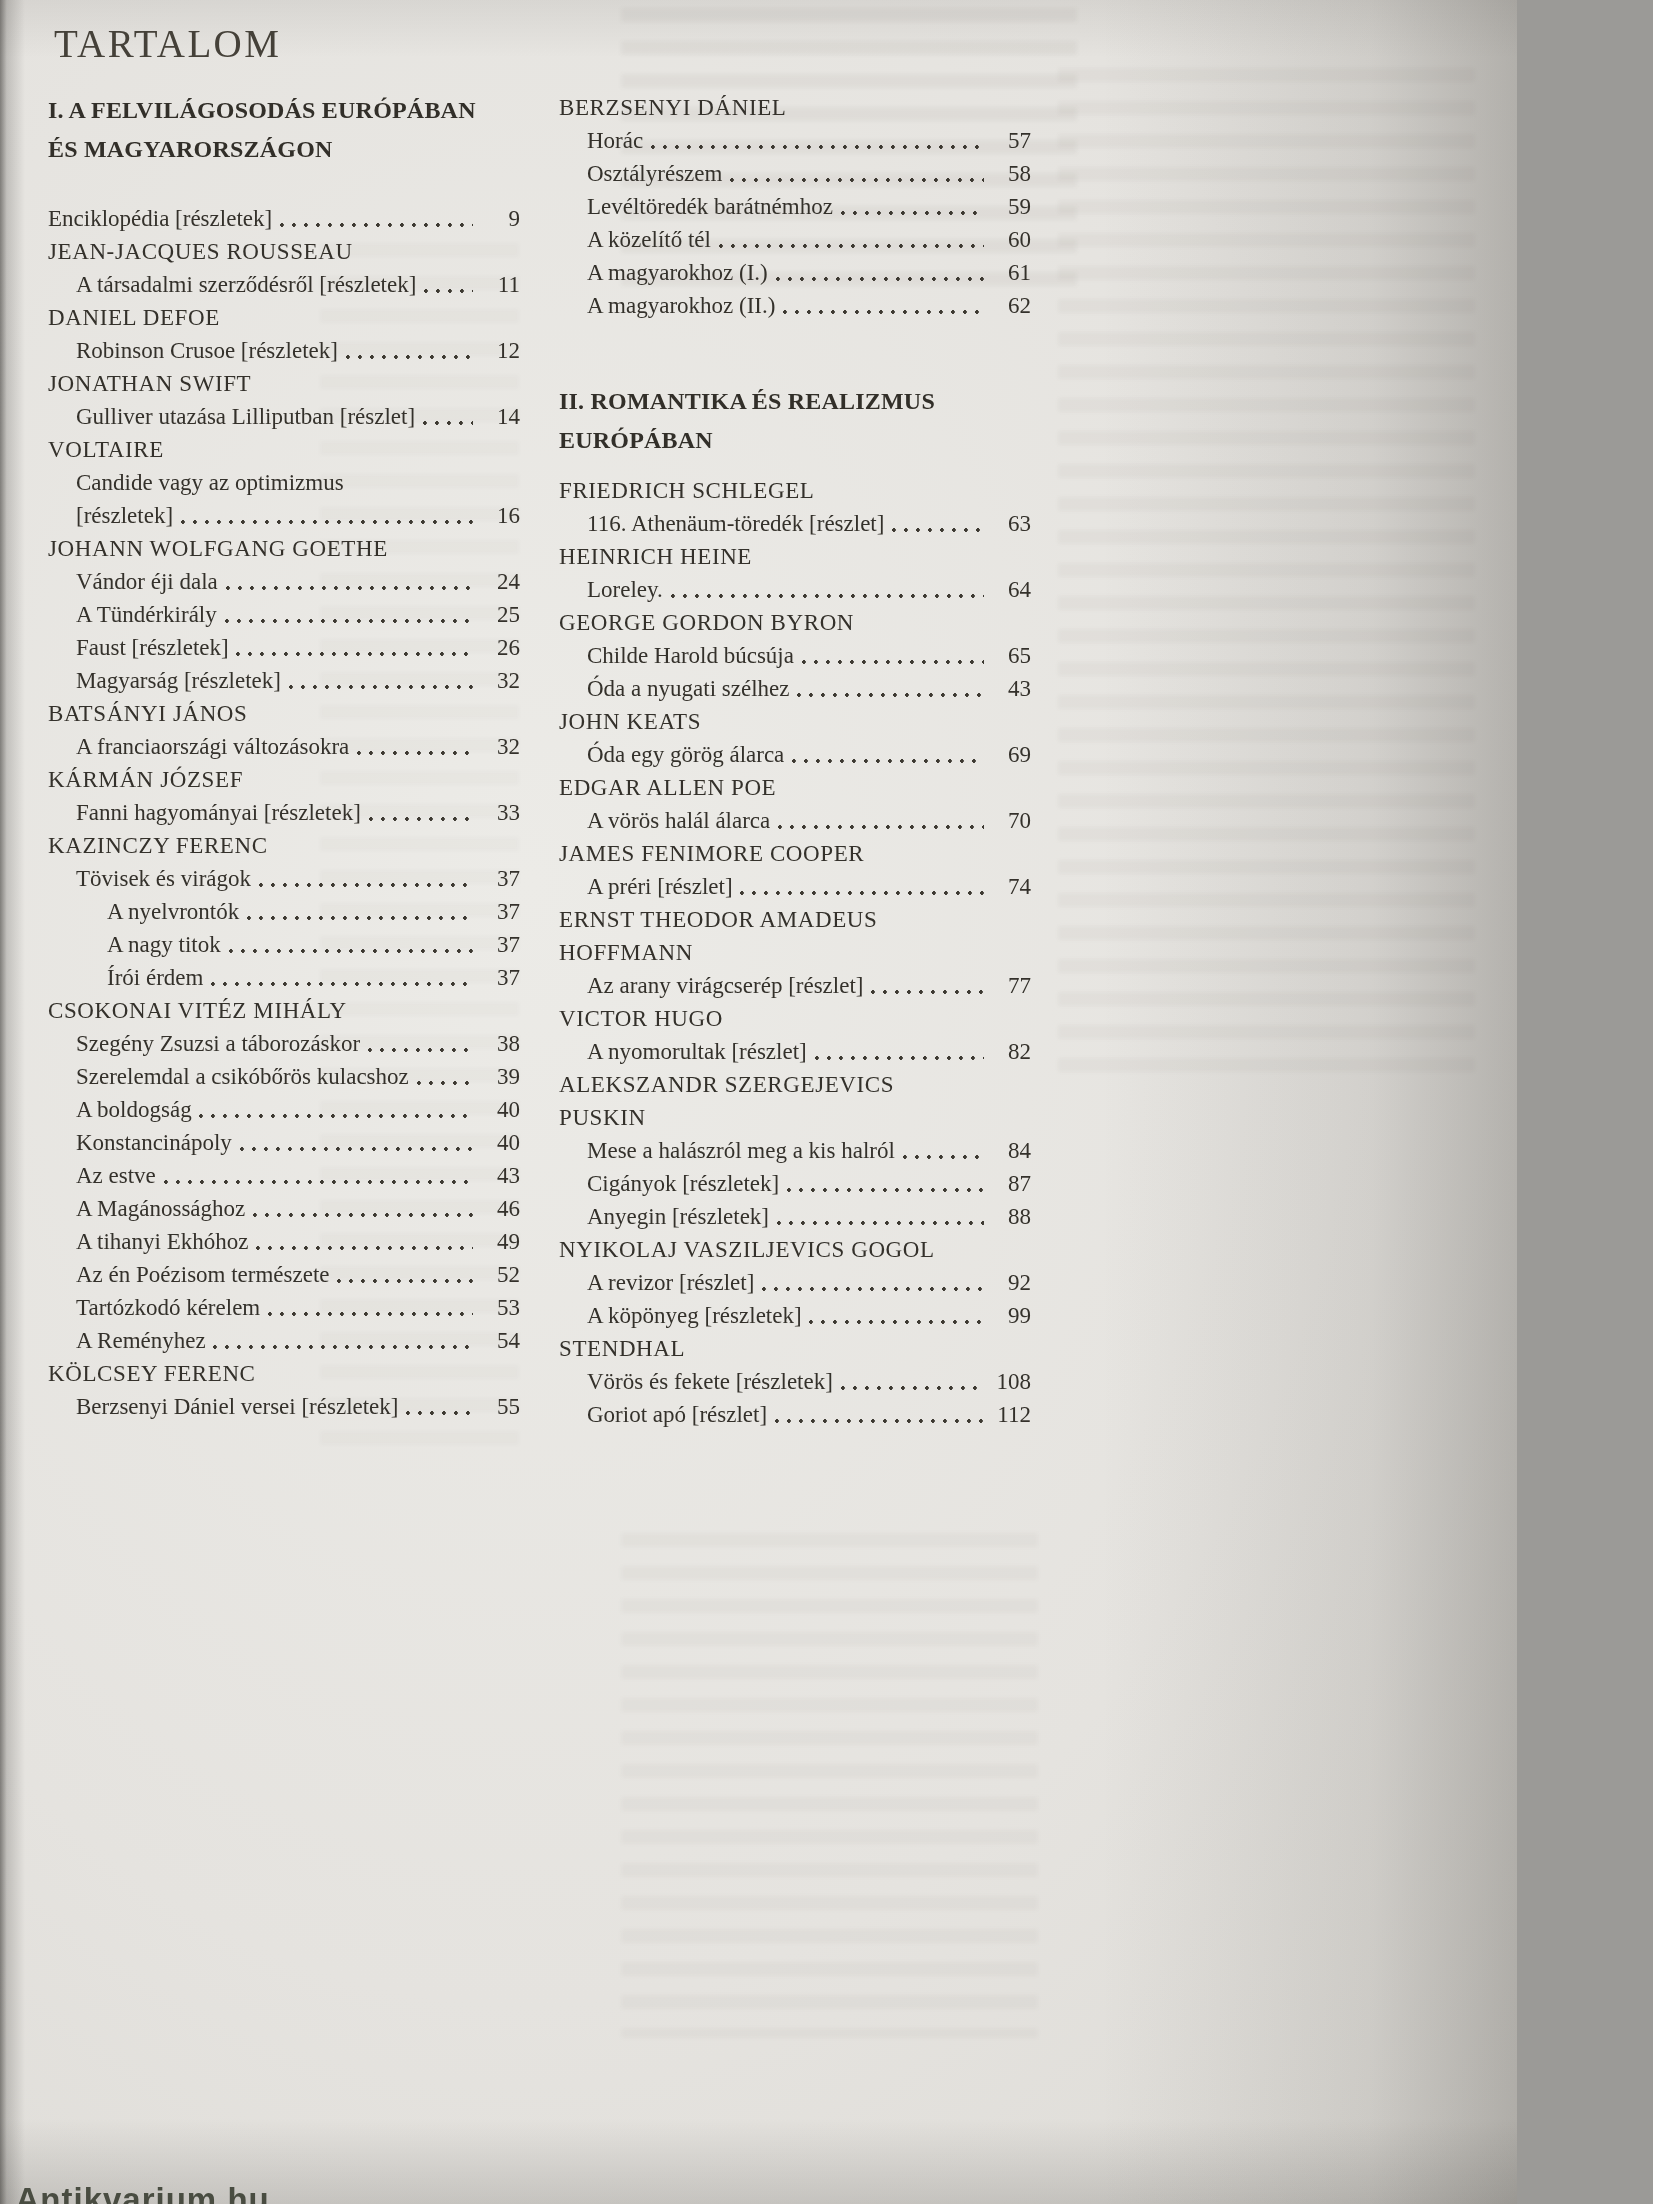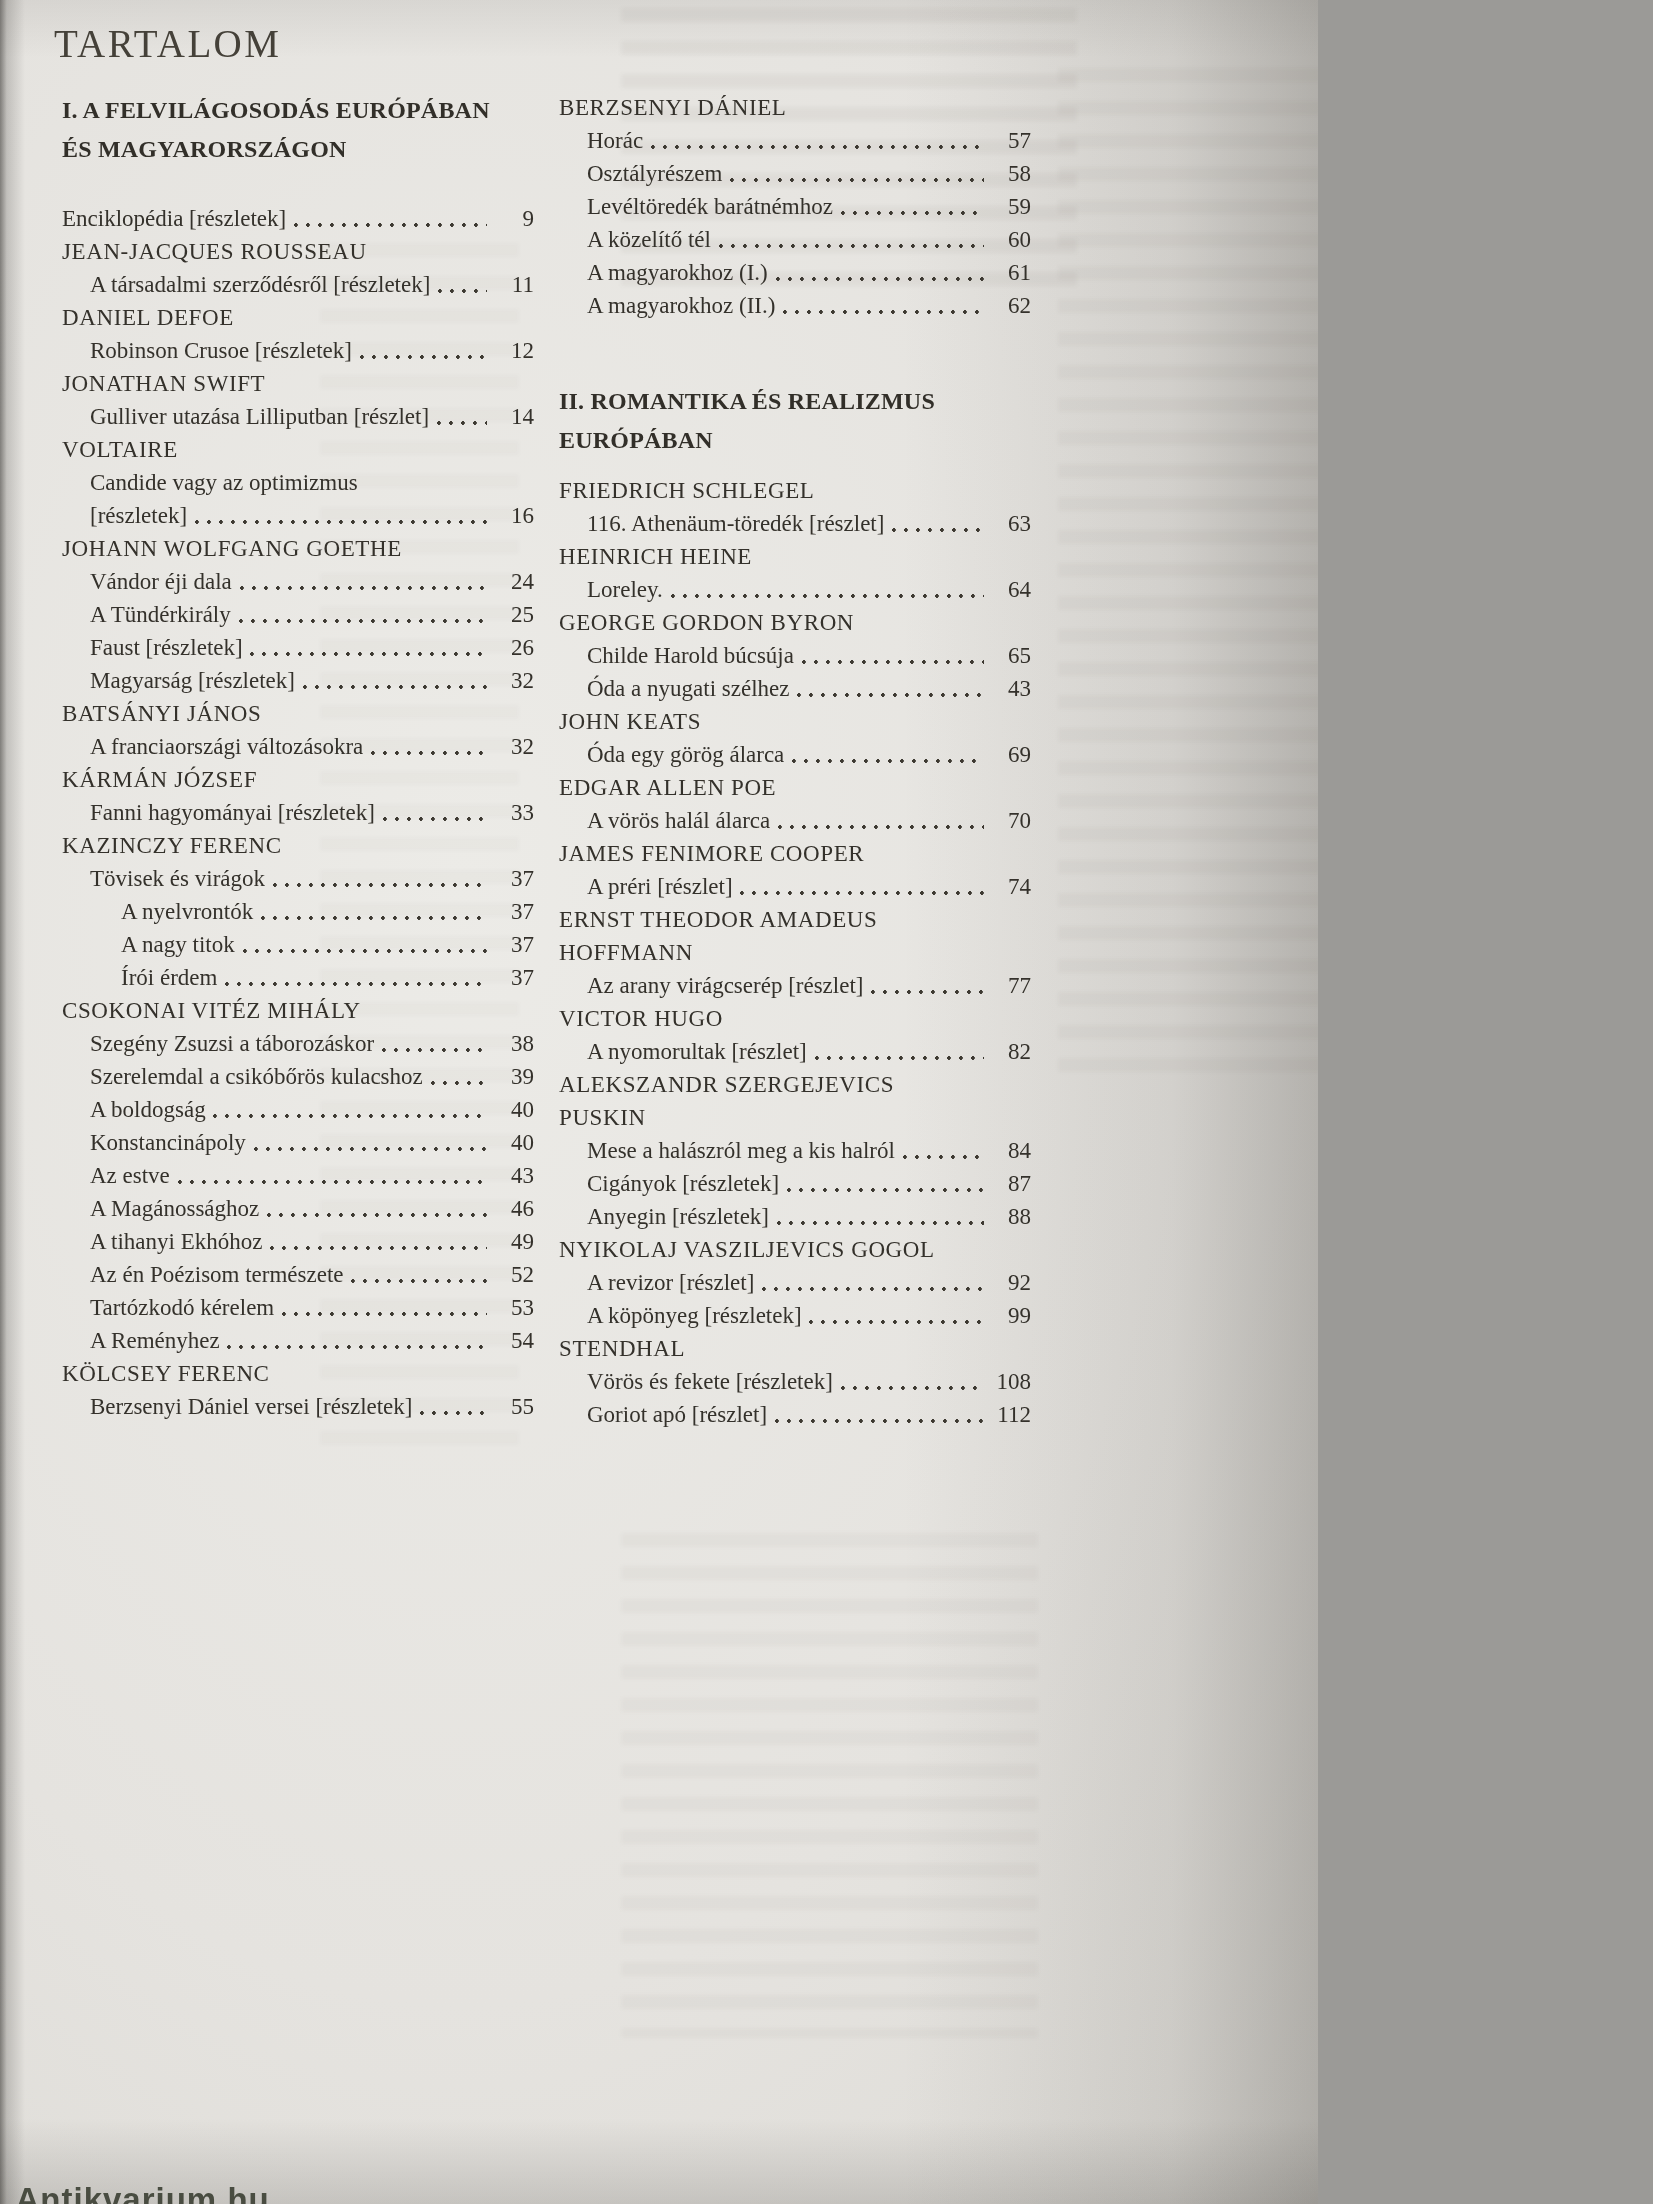--- a/index.html
+++ b/index.html
@@ -4,40 +4,40 @@
 <style>
   * { box-sizing: border-box; }
   html, body { margin: 0; padding: 0; }
   body {
     width: 1654px; height: 2205px;
     background: #9b9a97;
     font-family: "Liberation Serif", "DejaVu Serif", serif;
   }
   .page {
     position: relative;
-    width: 1318px; height: 2205px;
+    width: 1517px; height: 2205px;
     overflow: hidden;
     color: #34312b;
     background:
       linear-gradient(90deg, rgba(25,23,20,.50) 0px, rgba(25,23,20,.18) 6.8px, rgba(25,23,20,0) 25px),
       linear-gradient(270deg, rgba(45,42,37,.26) 0px, rgba(45,42,37,.10) 146px, rgba(45,42,37,0) 417px),
       linear-gradient(0deg, rgba(45,42,37,.16) 0px, rgba(45,42,37,0) 87px),
       linear-gradient(180deg, rgba(45,42,37,.08) 0px, rgba(45,42,37,0) 58px),
       radial-gradient(ellipse at 35% 40%, #ecebe7 0%, #e5e3df 60%, #dcdad5 100%);
   }
   .page-title {
     position: absolute; left: 54px; top: 21.3px;
     font-size: 39px; letter-spacing: 2.4px;
     color: #454139;
   }
   .toc-col {
     position: absolute; top: 91px; width: 472px;
     font-size: 23px; line-height: 33px;
   }
-  .toc-col.left  { left: 62px; }
+  .toc-col.left  { left: 48px; }
   .toc-col.right { left: 559px; }
 
   .entry { display: flex; align-items: baseline; white-space: nowrap; }
   .entry .t { flex: 0 1 auto; }
   .entry.author .t { letter-spacing: 0.6px; }
   .entry.plain { padding-left: 0; }
   .entry.work  { padding-left: 28px; }
   .entry.work2 { padding-left: 59px; }
 
   .leader {

